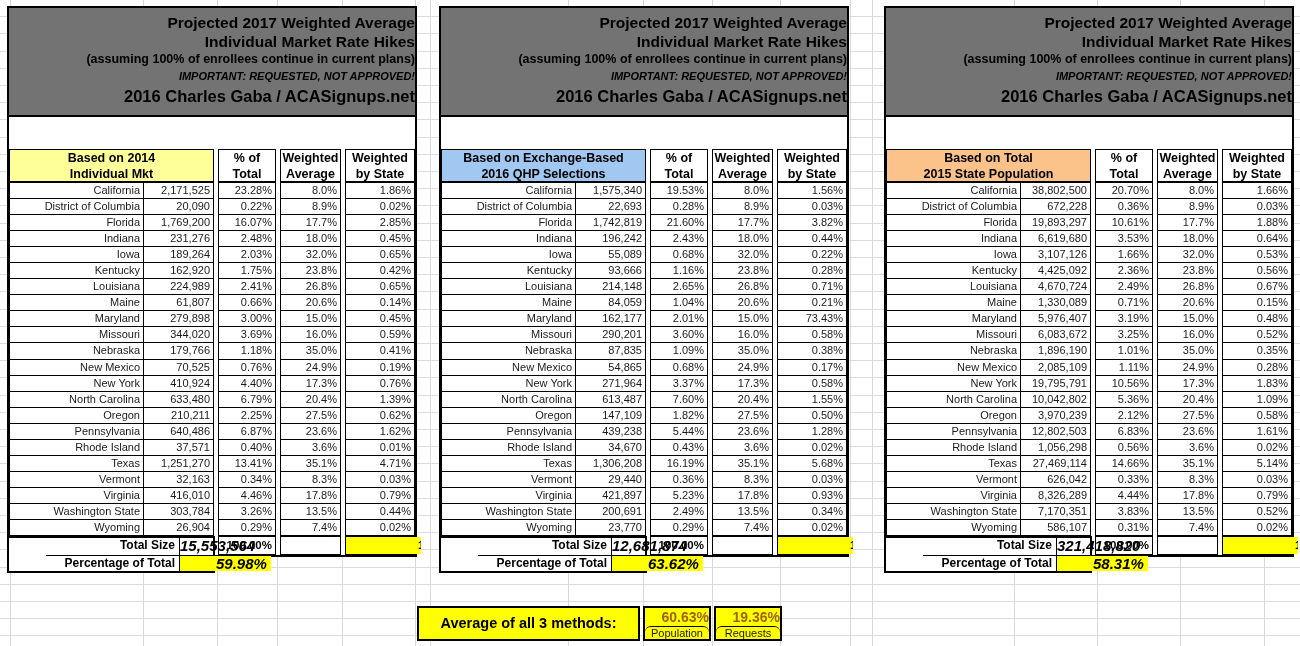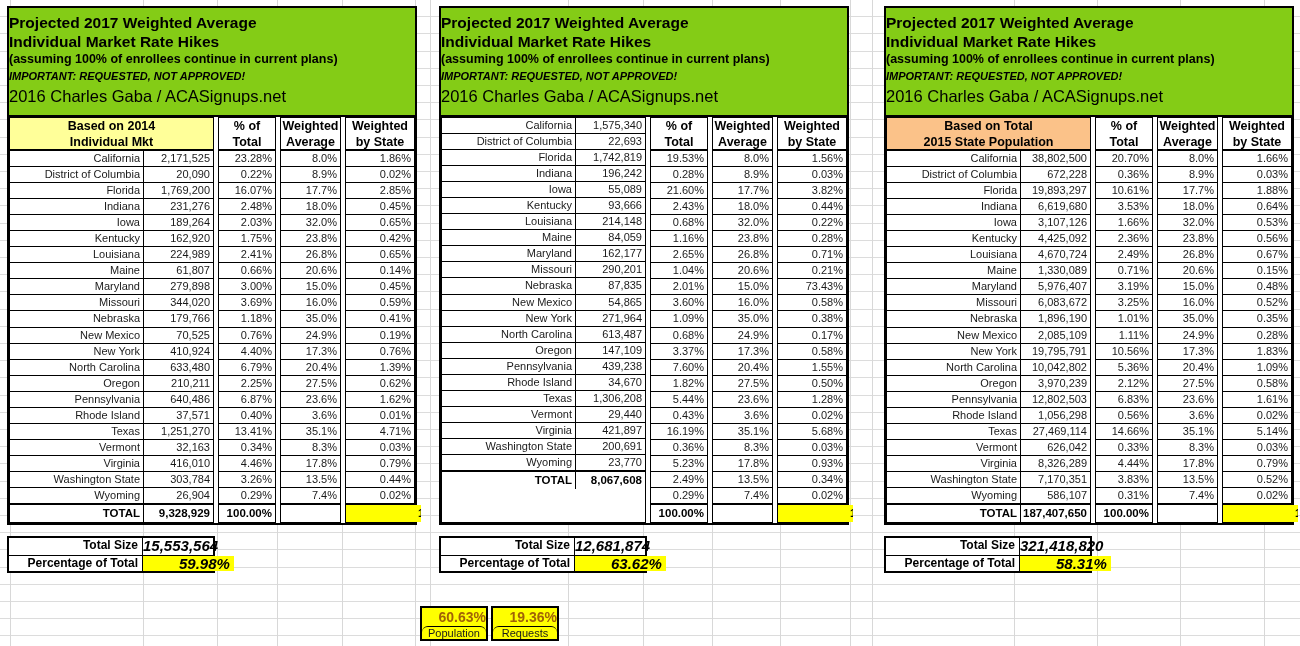--- a/index.html
+++ b/index.html
@@ -3,47 +3,47 @@
 <meta charset="utf-8">
 <style>
   html,body{margin:0;padding:0;background:#fff;}
   #page{position:relative;width:1300px;height:646px;overflow:hidden;background:#fff;
         background-image:repeating-linear-gradient(to bottom,transparent 0px,transparent 16.2px,#dcdcdc 16.2px,#dcdcdc 17.2px);
         font-family:"Liberation Sans", sans-serif;}
   .vline{position:absolute;top:0;bottom:0;width:1px;background:#d8d8d8;z-index:0;}
 
   
   .tgroup{position:absolute;top:6px;width:410px;box-sizing:border-box;border:2px solid #000;background:#fff;z-index:2;}
-  .ttitle{box-sizing:border-box;height:109px;border-bottom:2px solid #000;text-align:left;padding-top:5px;background:#84cc16;}
+  .ttitle{box-sizing:border-box;height:109px;border-bottom:2px solid #000;text-align:right;padding-top:5px;background:#737373;}
   .tl1{font-size:15.5px;font-weight:bold;line-height:19px;color:#000;}
   .tl3{font-size:12.5px;font-weight:bold;line-height:17px;color:#000;}
   .tl4{font-size:11px;font-weight:bold;font-style:italic;line-height:17px;color:#000;}
-  .tl5{font-size:16.5px;font-weight:normal;line-height:23px;color:#000;}
-  .tcols{display:flex;padding:0;background:#fff;}
+  .tl5{font-size:16.5px;font-weight:bold;line-height:23px;color:#000;}
+  .tcols{display:flex;padding:0;background:#fff;margin-top:32px;}
   .colbox{box-sizing:border-box;border:1.5px solid #000;background:#fff;}
   .boxA{width:205px;margin:0;}
   .boxB{width:58px;margin-left:4px;}
   .boxC{width:61px;margin-left:4px;}
   .boxD{width:70px;margin-left:4px;}
   .chead{box-sizing:border-box;height:33px;border-bottom:2px solid #000;text-align:center;
          font-size:12.5px;font-weight:bold;line-height:15.5px;padding-top:1px;color:#000;}
   .drow{display:flex;box-sizing:border-box;height:16.05px;border-bottom:1px solid #000;}
   .drow:last-child{border-bottom:1px solid #000;justify-content:flex-end;}
   .cell{box-sizing:border-box;display:block;font-size:11px;line-height:15px;color:#1a1a1a;
         text-align:right;padding:0 3px 0 0;white-space:nowrap;overflow:hidden;}
   .cstate{flex:0 0 133px;}
   .cval{flex:1 1 auto;border-left:1px solid #000;}
   .cfull{flex:1 1 auto;}
   .trow{display:flex;box-sizing:border-box;height:17.5px;border-top:0.5px solid #000;}
   .tot{font-weight:bold;color:#000;font-size:11.5px;line-height:16px;}
   .hl{background:#FFFF00;padding-left:36px;}
 
   
   .fbox{position:absolute;top:536px;width:208px;box-sizing:border-box;border:2px solid #000;background:#fff;z-index:2;}
-  .frow{display:flex;box-sizing:border-box;height:16.5px;}
+  .frow{display:flex;box-sizing:border-box;height:16.5px;margin-left:37px;}
   .frow + .frow{border-top:1.5px solid #000;}
   .flabel{flex:0 0 134px;box-sizing:border-box;border-right:1.5px solid #000;font-size:12px;font-weight:bold;
           text-align:right;padding-right:4px;line-height:15.5px;color:#000;}
   .fval{flex:1 1 auto;font-size:15px;font-weight:bold;text-align:right;padding-right:4px;line-height:15.5px;color:#000;font-style:italic;}
 
   
   .summary{position:absolute;left:417px;top:606px;display:flex;z-index:2;}
   .sum-label{box-sizing:border-box;width:223px;height:35px;border:2px solid #000;background:#FFFF00;
              font-size:14.5px;font-weight:bold;text-align:center;line-height:31px;color:#000;}
   .sum-cell{box-sizing:border-box;width:68px;height:35px;border:2px solid #000;background:#FFFF00;margin-left:3px;}
@@ -419,20 +419,24 @@
   <div class="tgroup" style="left:439px">
     <div class="ttitle">
       <div class="tl1">Projected 2017 Weighted Average</div>
       <div class="tl1">Individual Market Rate Hikes</div>
       <div class="tl3">(assuming 100% of enrollees continue in current plans)</div>
       <div class="tl4">IMPORTANT: REQUESTED, NOT APPROVED!</div>
       <div class="tl5">2016 Charles Gaba / ACASignups.net</div>
     </div>
     <div class="tcols">
       <div class="colbox boxA">
+        <div class="chead" style="background-color: rgb(160, 200, 240);">
+          <div>Based on Exchange-Based</div>
+            <div>2016 QHP Selections</div>
+        </div>
         <div>
             <div class="drow">
               <span class="cell cstate">California</span>
               <span class="cell cval">1,575,340</span>
             </div>
             <div class="drow">
               <span class="cell cstate">District of Columbia</span>
               <span class="cell cval">22,693</span>
             </div>
             <div class="drow">
@@ -1125,20 +1129,21 @@
       <span class="flabel">Total Size</span>
       <span class="fval">321,418,820</span>
     </div>
     <div class="frow">
       <span class="flabel">Percentage of Total</span>
       <span class="fval hl">58.31%</span>
     </div>
   </div>
 
   <div class="summary">
+    <div class="sum-label">Average of all 3 methods:</div>
     <div class="sum-cell">
       <div class="sv">60.63%</div>
       <div class="sl">Population</div>
     </div>
     <div class="sum-cell">
       <div class="sv">19.36%</div>
       <div class="sl">Requests</div>
     </div>
   </div>
 

